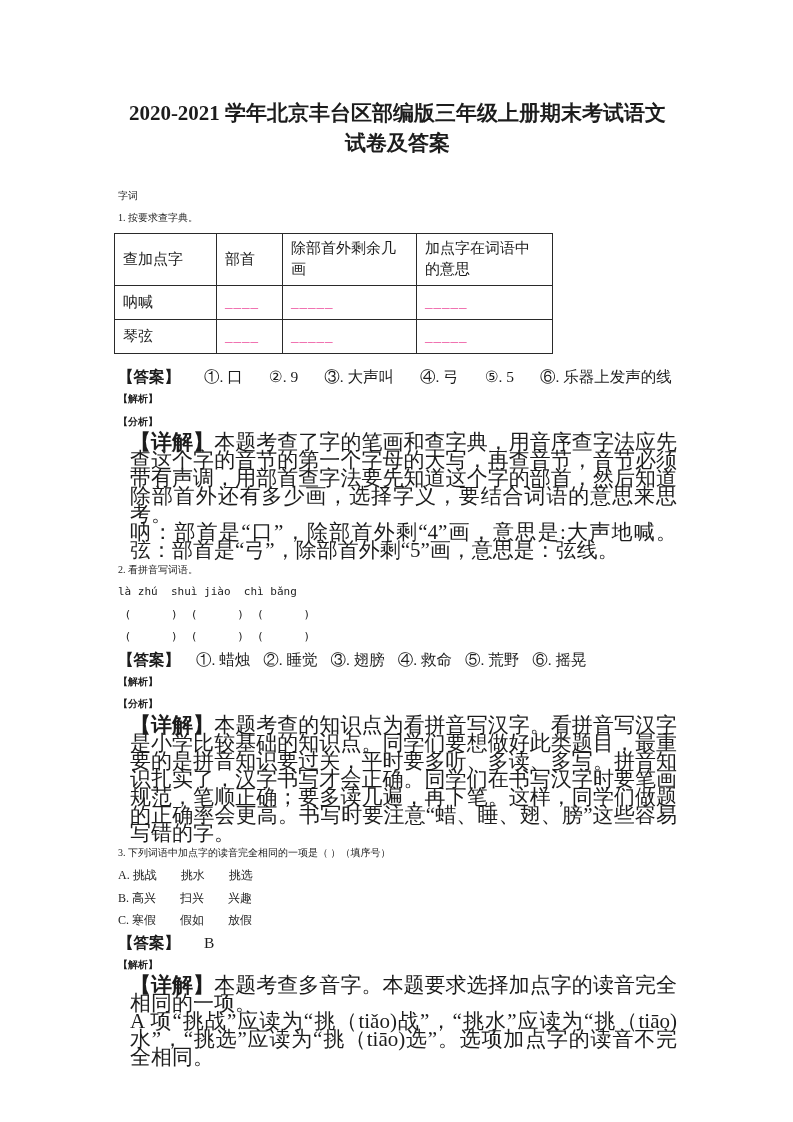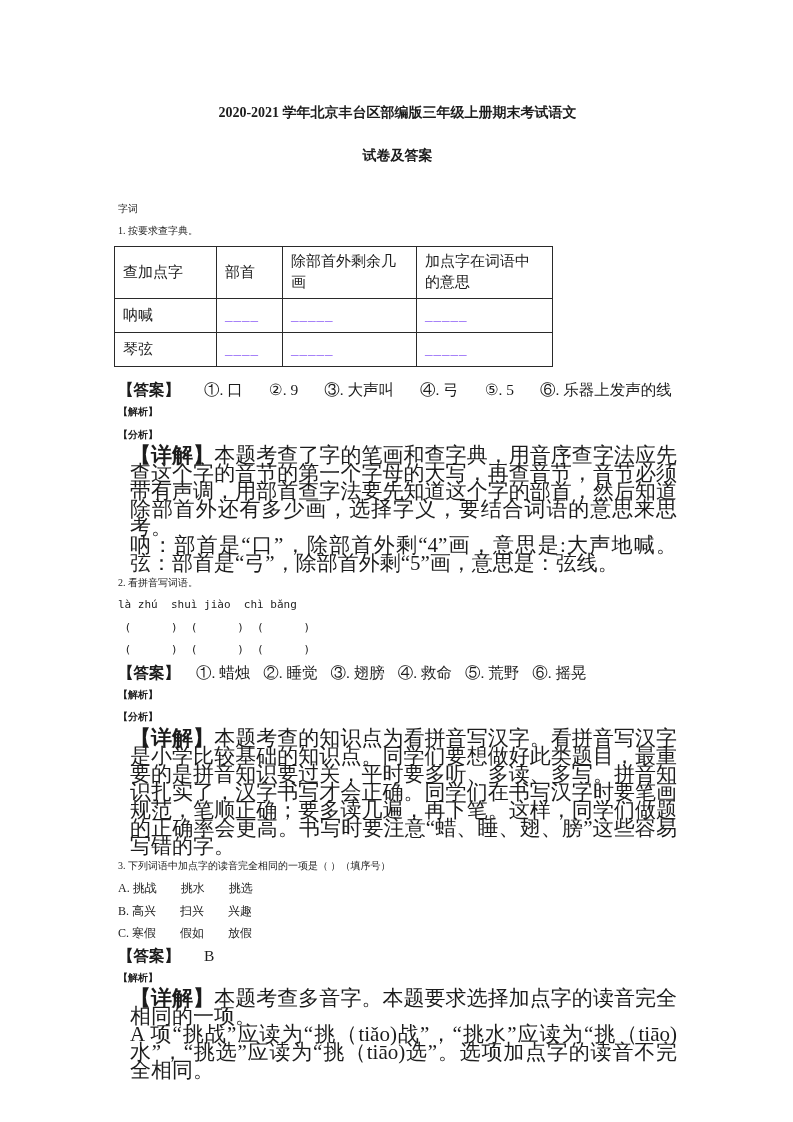--- a/index.html
+++ b/index.html
@@ -8,25 +8,25 @@
     width: 793px; height: 1122px;
     margin: 0 auto;
     background: #ffffff;
     color: #1c1c1c;
     font-family: "Liberation Serif", "DejaVu Serif", serif;
     padding: 98px 116px 0 118px;
     overflow: hidden;
   }
   .doc-title {
     text-align: center;
-    font-size: 14px;
+    font-size: 21px;
     font-weight: bold;
     line-height: 30px;
   }
-  .doc-title .t2 { margin-top: 13px; }
+  .doc-title .t2 { }
   .doc-body { margin-top: 27px; }
   .line {
     font-size: 10px;
     line-height: 22.4px;
     text-align: justify;
   }
   .para {
     font-size: 21px;
     line-height: 18px;
     text-align: justify;
@@ -45,21 +45,21 @@
     font-size: 15px;
     font-weight: normal;
     text-align: left;
     vertical-align: middle;
     padding: 4px 8px;
     line-height: 21px;
   }
   table.dict th { height: 52px; }
   table.dict td { height: 34px; }
   .c1 { width: 102px; } .c2 { width: 66px; } .c3 { width: 134px; } .c4 { width: 136px; }
-  .blank { color: #8b5cf6; letter-spacing: 1px; }
+  .blank { color: #ec4899; letter-spacing: 1px; }
   
   .ans-line { font-size: 15.5px; line-height: 22.4px; }
   .ans-line .lbl { margin-right: 24px; }
   .ans-item-wide { margin-right: 26px; }
   .ans-item { margin-right: 13px; }
   
   .pinyin {
     font-family: "DejaVu Sans Mono", monospace;
     font-size: 11px;
     line-height: 22.4px;

